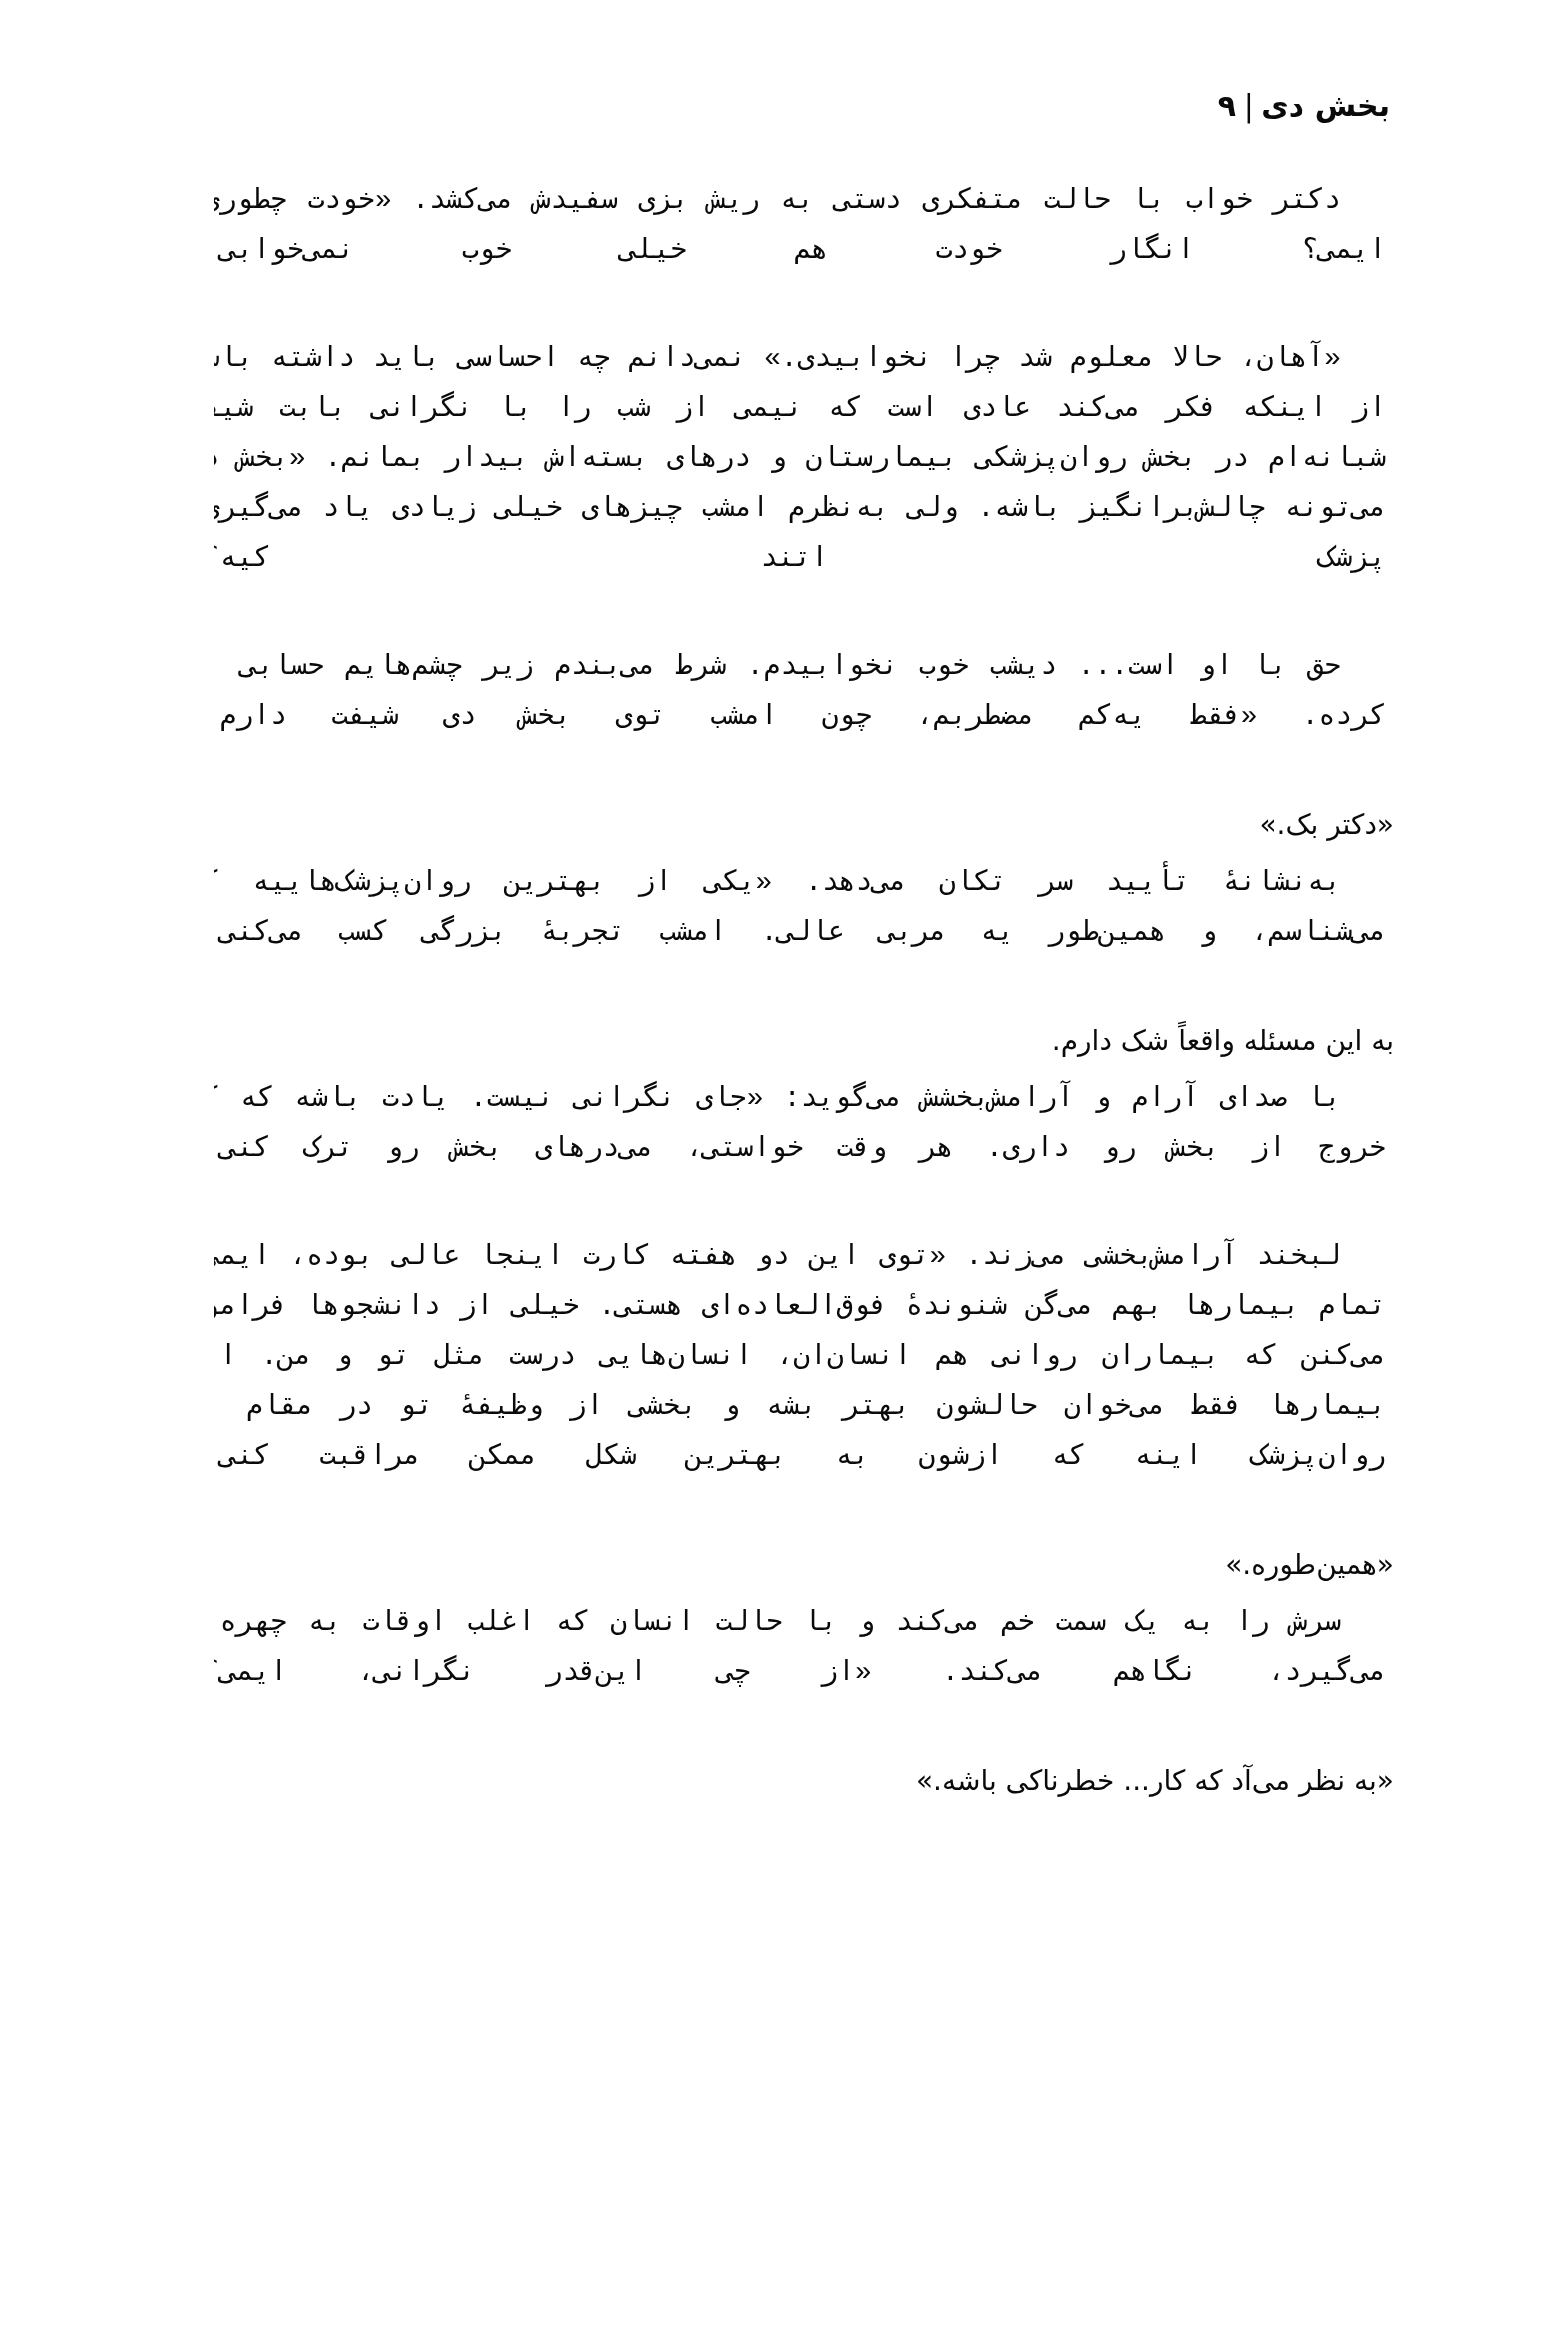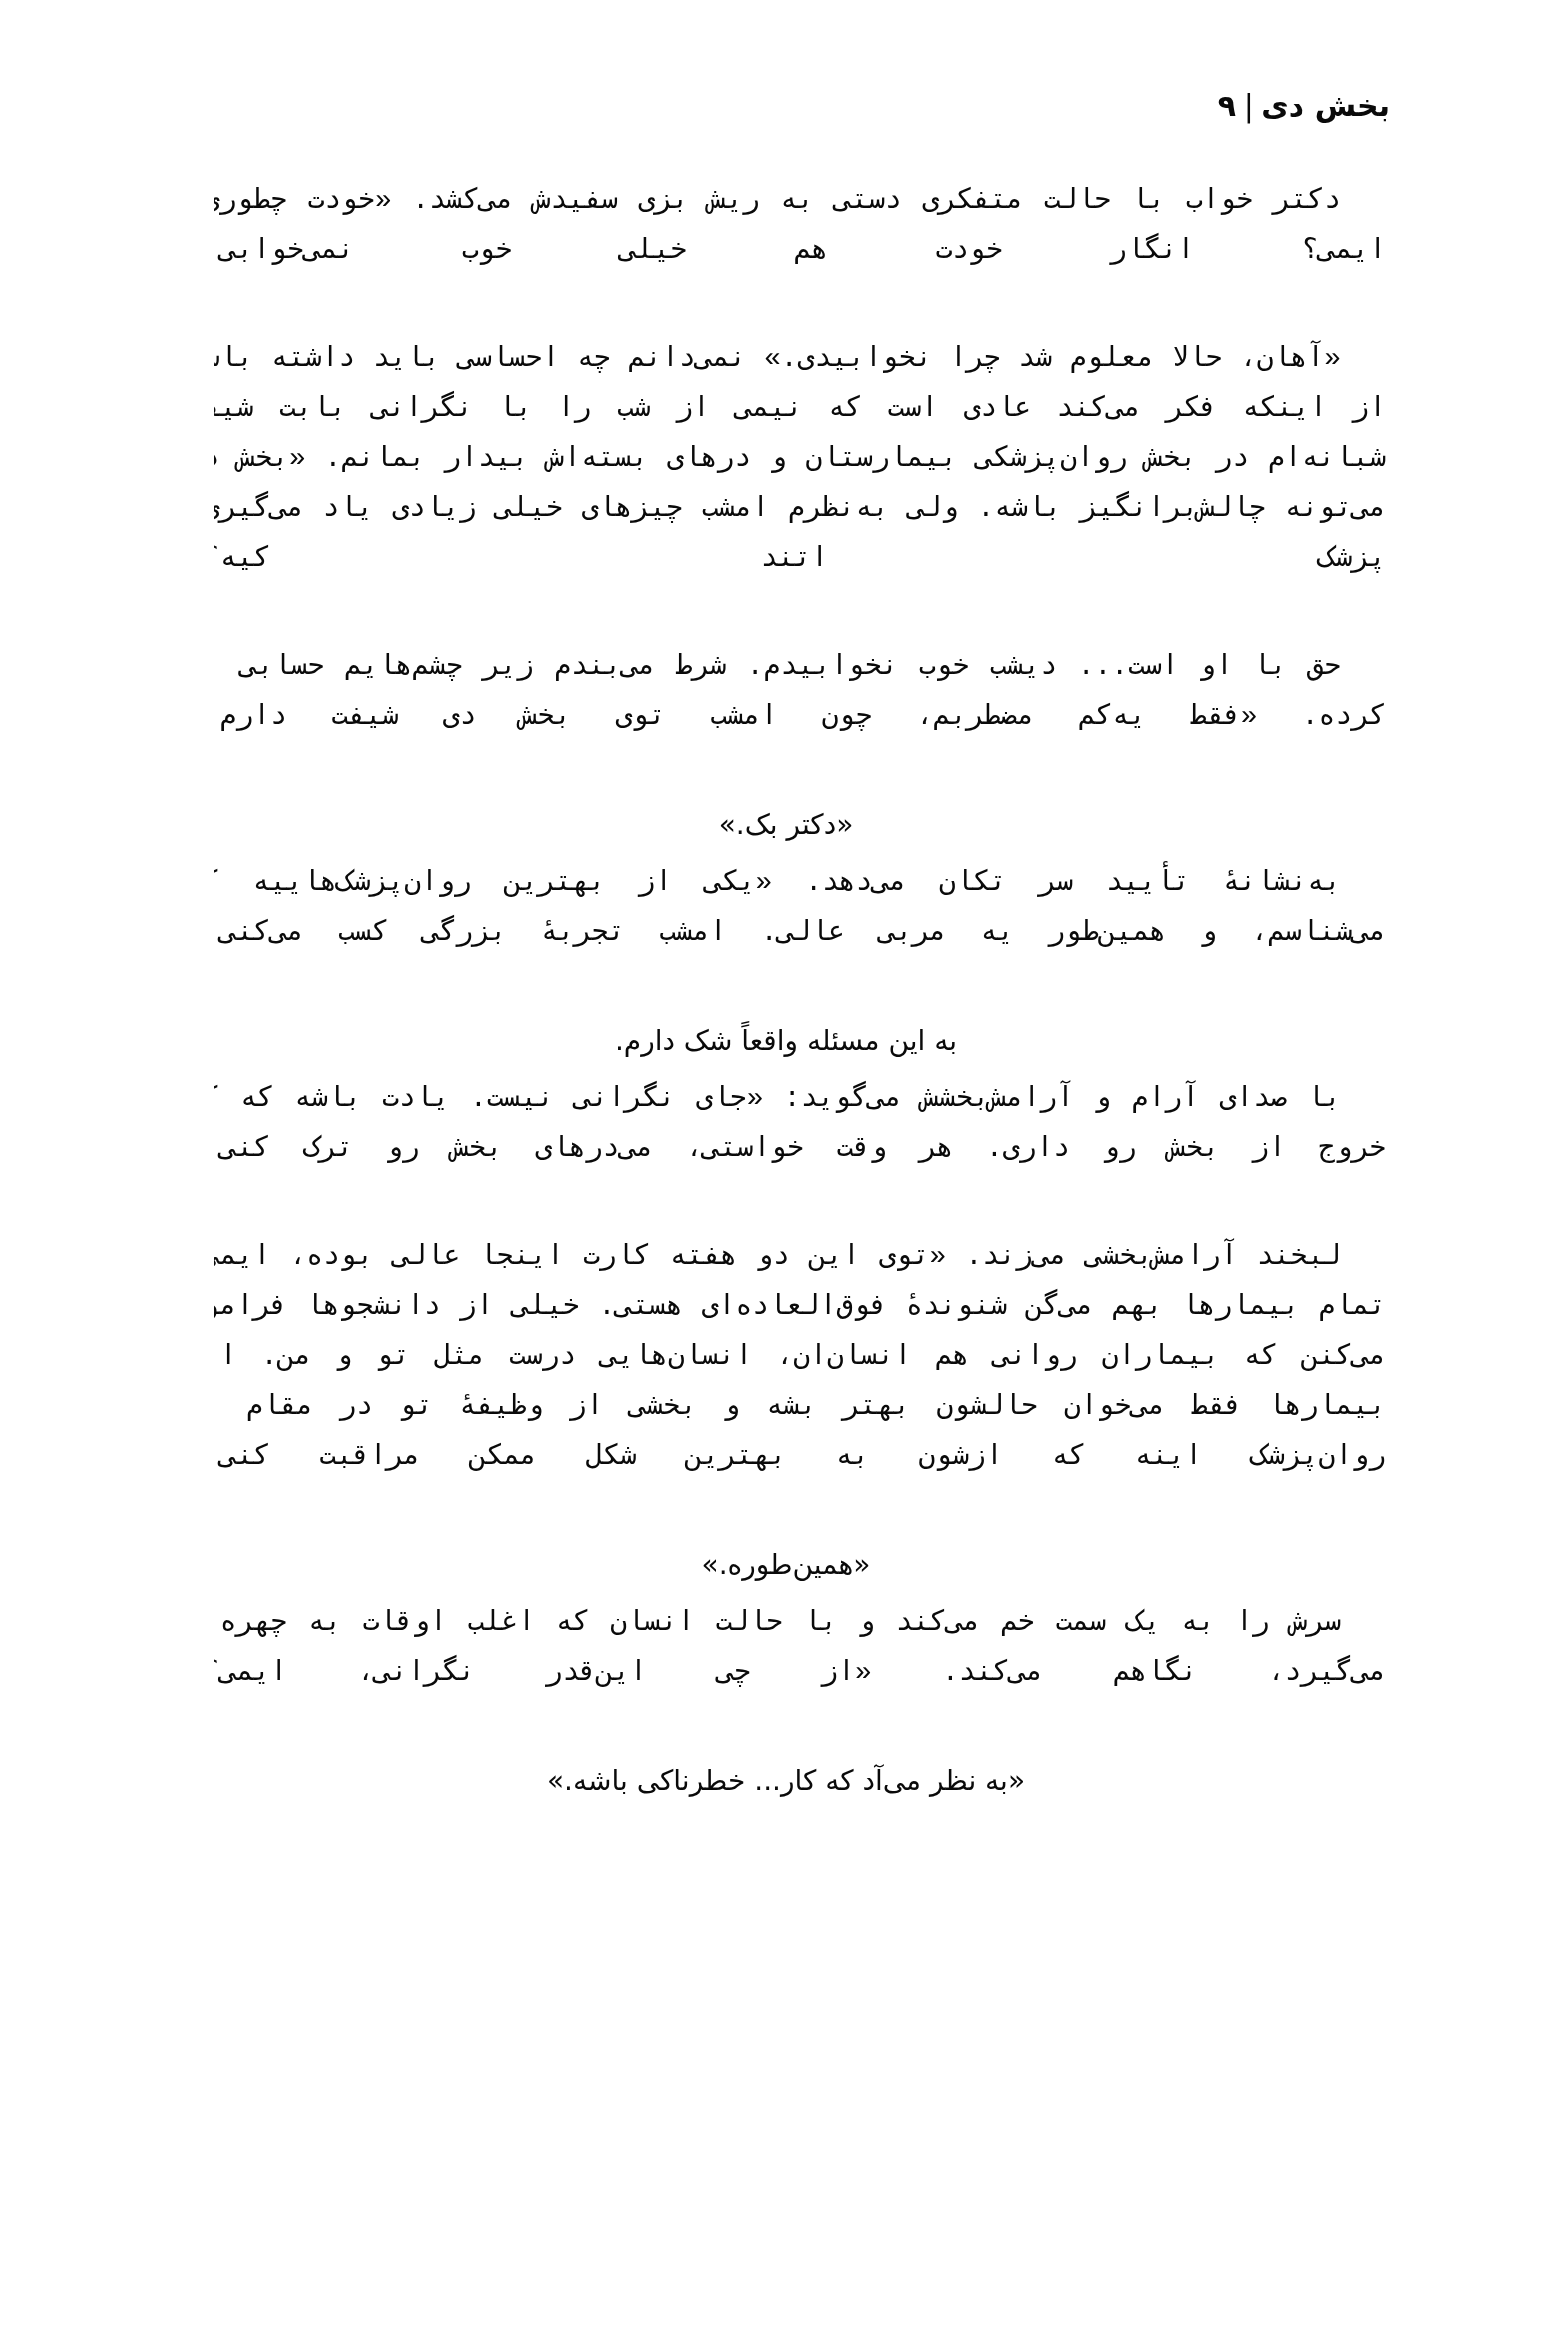--- a/index.html
+++ b/index.html
@@ -62,21 +62,21 @@
   p.para::after {
     content: "";
     display: inline-block;
     width: 100%;
   }
 
   
   p.line-left {
     margin: 0;
     padding: 0;
-    text-align: center;
+    text-align: right;
     text-indent: 0;
   }
   p.line-left::after { content: none; }
 </style>
 </head>
 <body>
 
 <div class="page">
 
   <div class="running-head">

